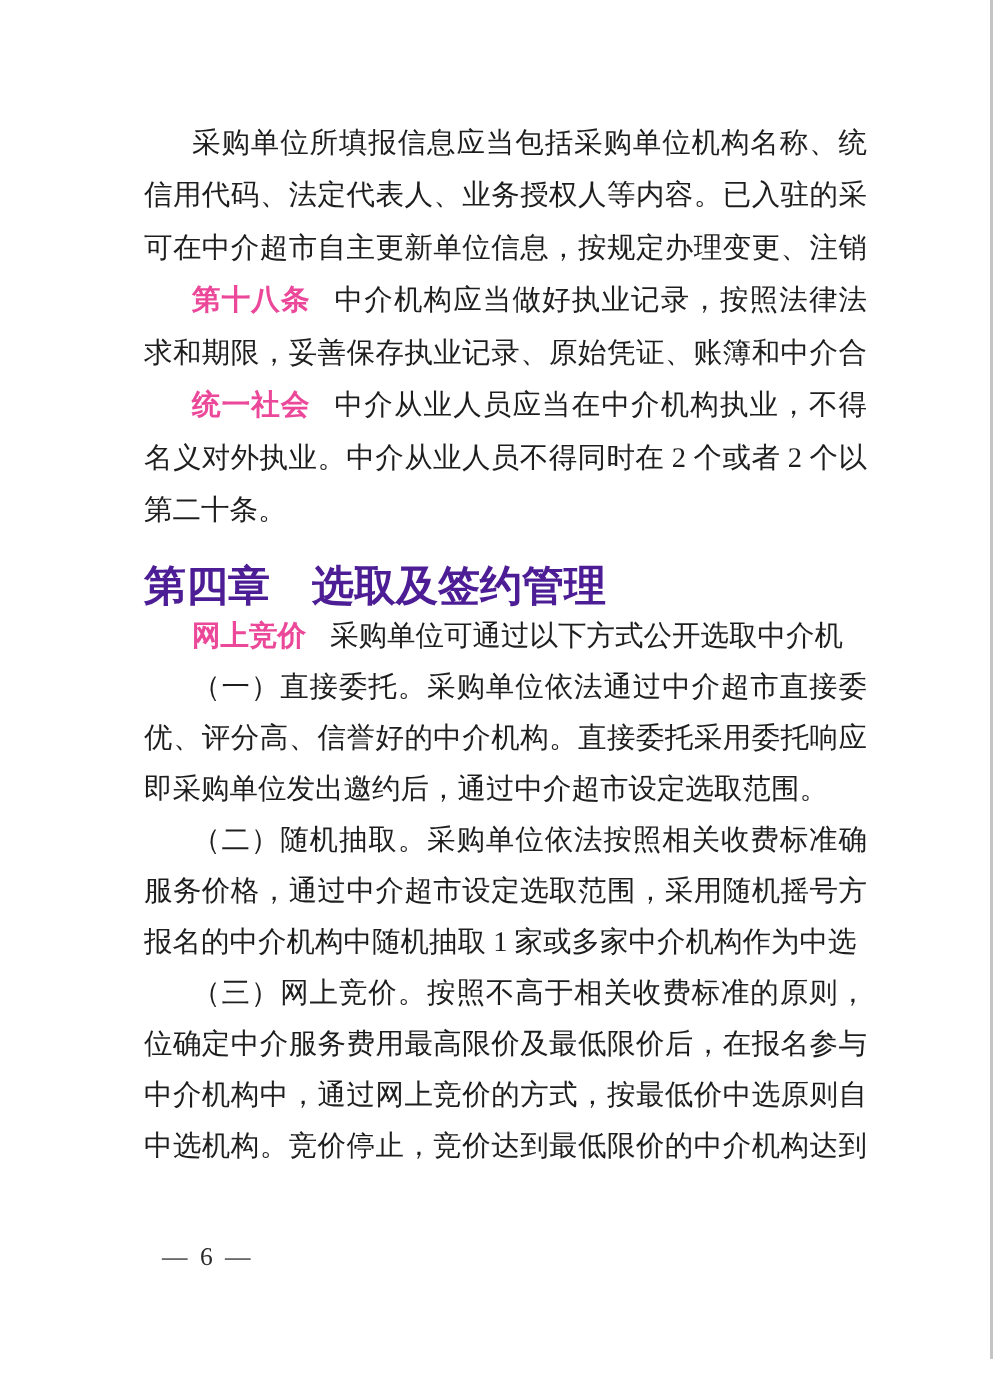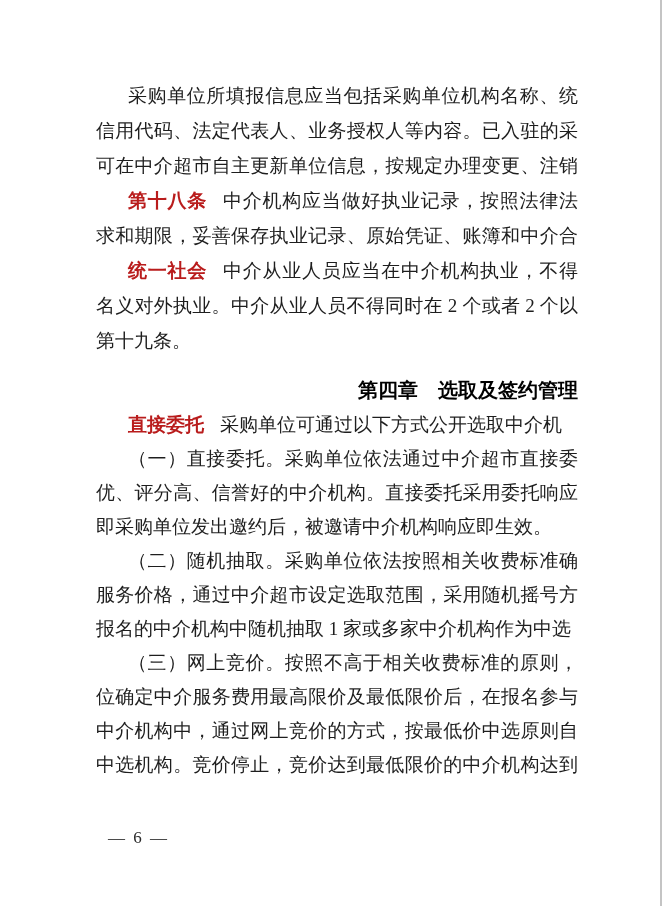--- a/index.html
+++ b/index.html
@@ -34,32 +34,32 @@
     overflow: hidden;
   }
   .block2 .line { height: 34px; line-height: 34px; }
   .line.fill {
     text-align: justify;
     text-align-last: justify;
   }
   .line.indent { text-indent: 32px; }
   .art {
     font-weight: 700;
-    color: #b91c1c;
+    color: #ec4899;
     font-family: Liberation Mono, monospace;
     margin-right: 16px;
   }
   .chapter-heading {
     height: 35px;
     line-height: 35px;
     margin-top: 15px;
-    text-align: right;
-    font-size: 20px;
+    text-align: left;
+    font-size: 28px;
     font-weight: 700;
-    color: #000000;
+    color: #4c1d95;
     font-family: "Liberation Sans", "DejaVu Sans", sans-serif;
   }
   .page-number {
     position: absolute;
     left: 108px;
     top: 828px;
     font-size: 17px;
     letter-spacing: 2px;
     color: #2a2a2a;
     font-family: "Liberation Serif", "DejaVu Serif", serif;
@@ -73,28 +73,28 @@
 
   <div class="content">
     <div class="block1">
         <div class="line fill indent"><span>采购单位所填报信息应当包括采购单位机构名称、统一社会</span></div>
         <div class="line fill"><span>信用代码、法定代表人、业务授权人等内容。已入驻的采购单位</span></div>
         <div class="line fill"><span>可在中介超市自主更新单位信息，按规定办理变更、注销等业务。</span></div>
         <div class="line fill indent"><span class="art">第十八条</span><span>中介机构应当做好执业记录，按照法律法规的要</span></div>
         <div class="line fill"><span>求和期限，妥善保存执业记录、原始凭证、账簿和中介合同等资</span></div>
         <div class="line fill indent"><span class="art">统一社会</span><span>中介从业人员应当在中介机构执业，不得以个人</span></div>
         <div class="line fill"><span>名义对外执业。中介从业人员不得同时在 2 个或者 2 个以上中介</span></div>
-        <div class="line"><span>第十九条。</span></div>
+        <div class="line"><span>第二十条。</span></div>
       </div>
     <div class="chapter-heading">第四章　选取及签约管理</div>
     <div class="block2">
-        <div class="line indent"><span class="art">直接委托</span><span>采购单位可通过以下方式公开选取中介机构:</span></div>
+        <div class="line indent"><span class="art">网上竞价</span><span>采购单位可通过以下方式公开选取中介机构:</span></div>
         <div class="line fill indent"><span>（一）直接委托。采购单位依法通过中介超市直接委托服务</span></div>
         <div class="line fill"><span>优、评分高、信誉好的中介机构。直接委托采用委托响应制度，</span></div>
-        <div class="line"><span>即采购单位发出邀约后，被邀请中介机构响应即生效。</span></div>
+        <div class="line"><span>即采购单位发出邀约后，通过中介超市设定选取范围。</span></div>
         <div class="line fill indent"><span>（二）随机抽取。采购单位依法按照相关收费标准确定中介</span></div>
         <div class="line fill"><span>服务价格，通过中介超市设定选取范围，采用随机摇号方式从已</span></div>
         <div class="line"><span>报名的中介机构中随机抽取 1 家或多家中介机构作为中选人。</span></div>
         <div class="line fill indent"><span>（三）网上竞价。按照不高于相关收费标准的原则，采购单</span></div>
         <div class="line fill"><span>位确定中介服务费用最高限价及最低限价后，在报名参与竞争的</span></div>
         <div class="line fill"><span>中介机构中，通过网上竞价的方式，按最低价中选原则自动确定</span></div>
         <div class="line fill"><span>中选机构。竞价停止，竞价达到最低限价的中介机构达到 2 家及</span></div>
       </div>
   </div>
 

